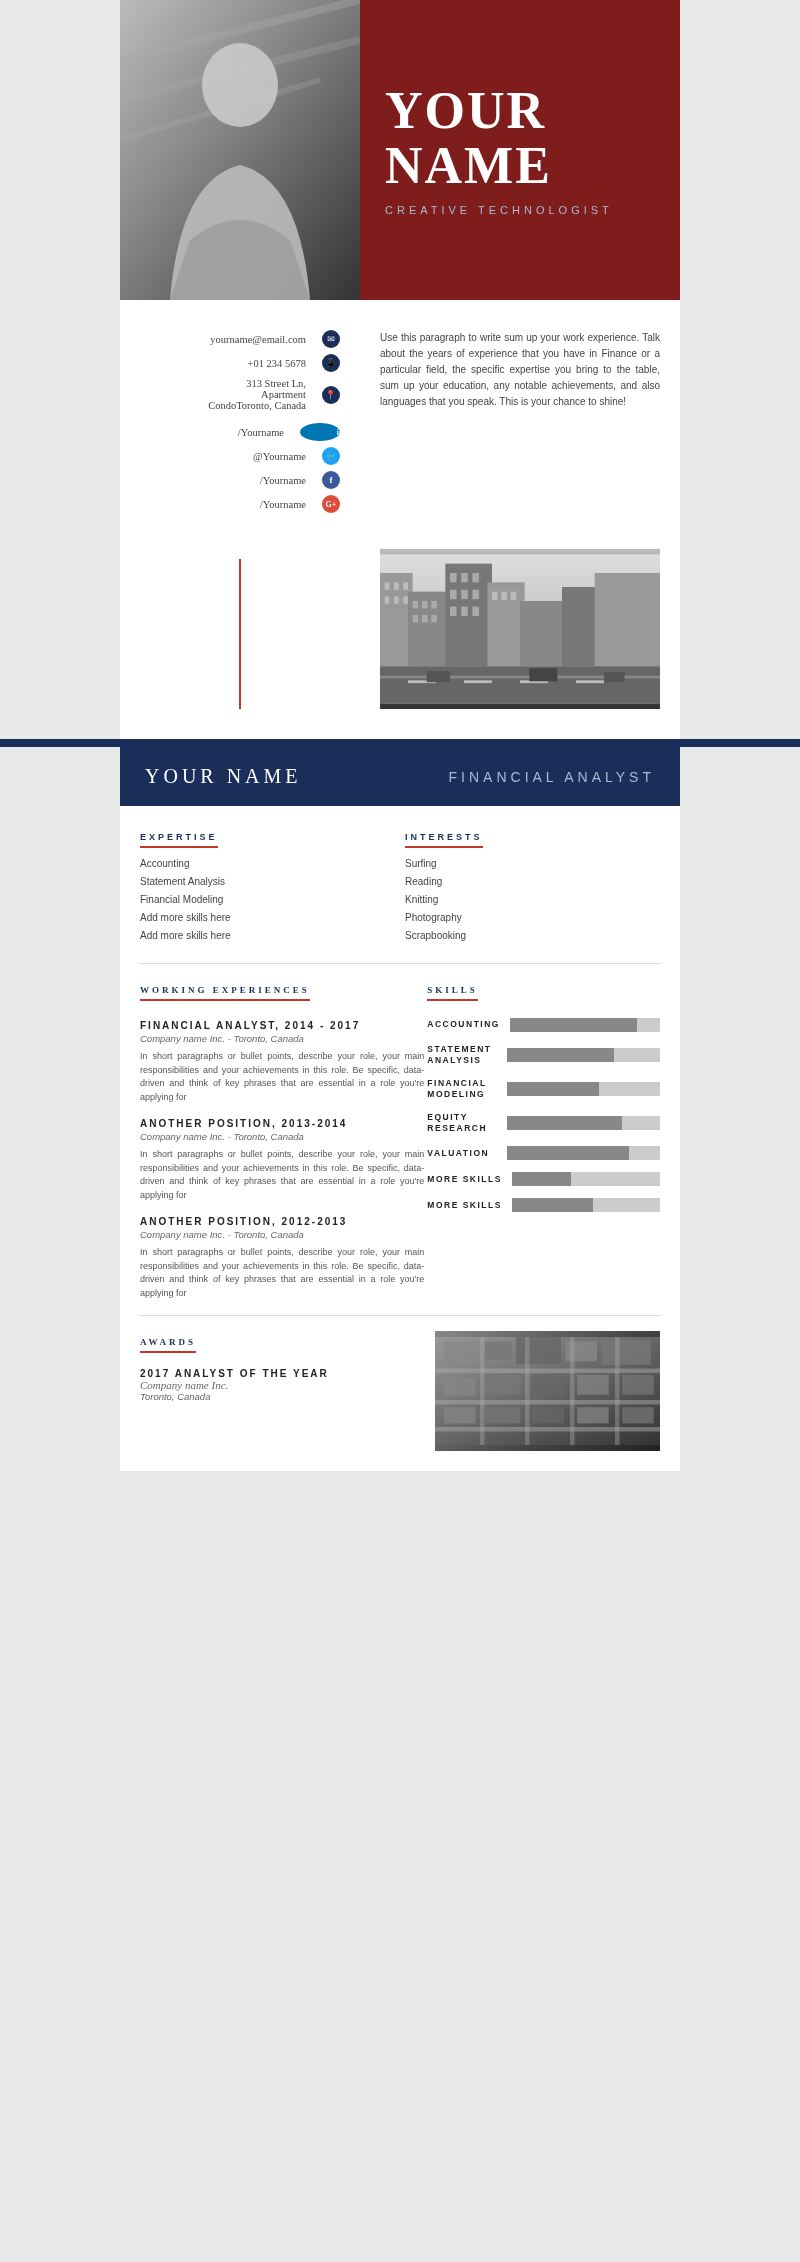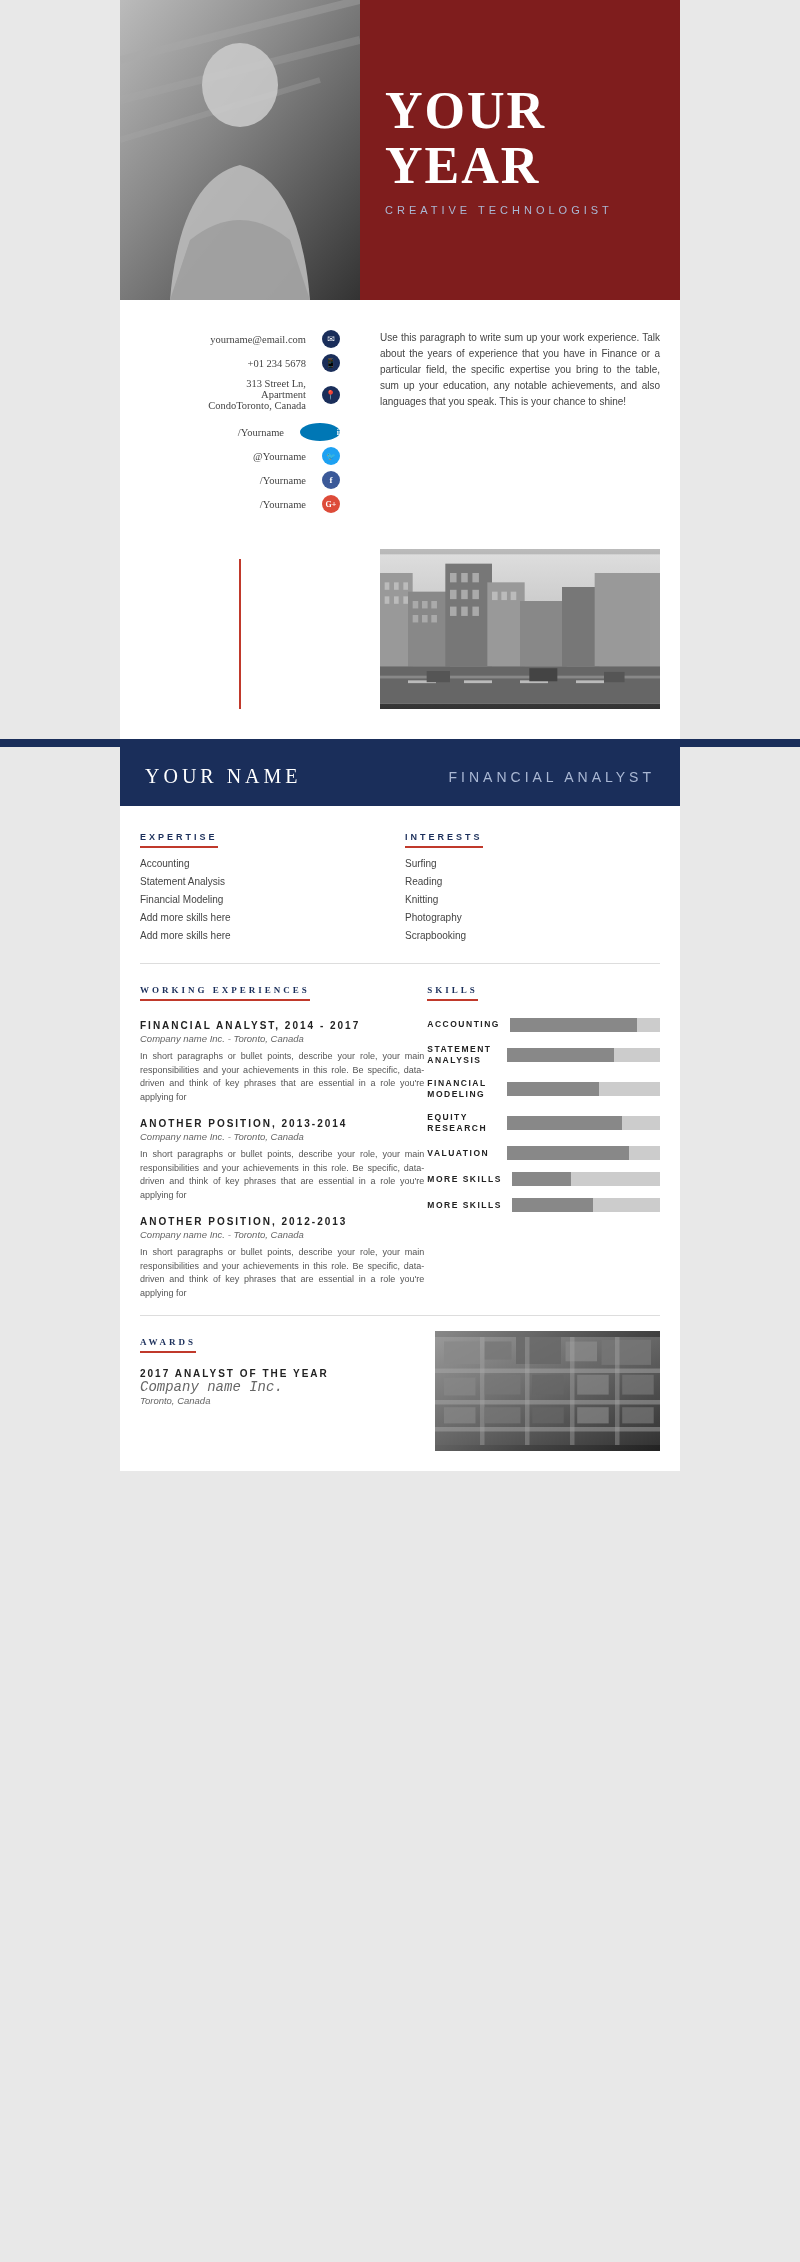--- a/index.html
+++ b/index.html
@@ -312,24 +312,24 @@
     .award-title {
       font-size: 10px;
       font-weight: bold;
       letter-spacing: 2px;
       color: #222;
       margin-top: 10px;
       font-family: Arial, sans-serif;
     }
 
     .award-company {
-      font-size: 14px;
+      font-size: 11px;
       font-style: italic;
       color: #666;
-      font-family: Liberation Mono, monospace;
+      font-family: Liberation Serif, serif;
     }
 
     .award-location {
       font-size: 9.5px;
       font-style: italic;
       color: #666;
       font-family: Arial, sans-serif;
     }
 
     .city-photo2-col {
@@ -385,21 +385,21 @@
           <line x1="0" y1="140" x2="200" y2="80" stroke="#aaa" stroke-width="6" opacity="0.3"></line>
 
           <ellipse cx="120" cy="85" rx="38" ry="42" fill="#ccc" opacity="0.85"></ellipse>
           <path d="M50 300 Q60 180 120 165 Q180 180 190 300 Z" fill="#bbb" opacity="0.9"></path>
           <path d="M70 240 Q120 200 170 240 L190 300 L50 300 Z" fill="#999" opacity="0.7"></path>
         </svg>
       </div>
     </div>
     <div class="name-block">
       <div class="big-name">YOUR</div>
-      <div class="big-name">YEAR</div>
+      <div class="big-name">NAME</div>
       <div class="title-sub">Creative technologist</div>
     </div>
   </div>
 
   <div class="contact-bio">
     <div class="contact-col">
       <div class="contact-row">
         <span>yourname@email.com</span>
         <span class="icon-circle icon-email">✉</span>
       </div>

